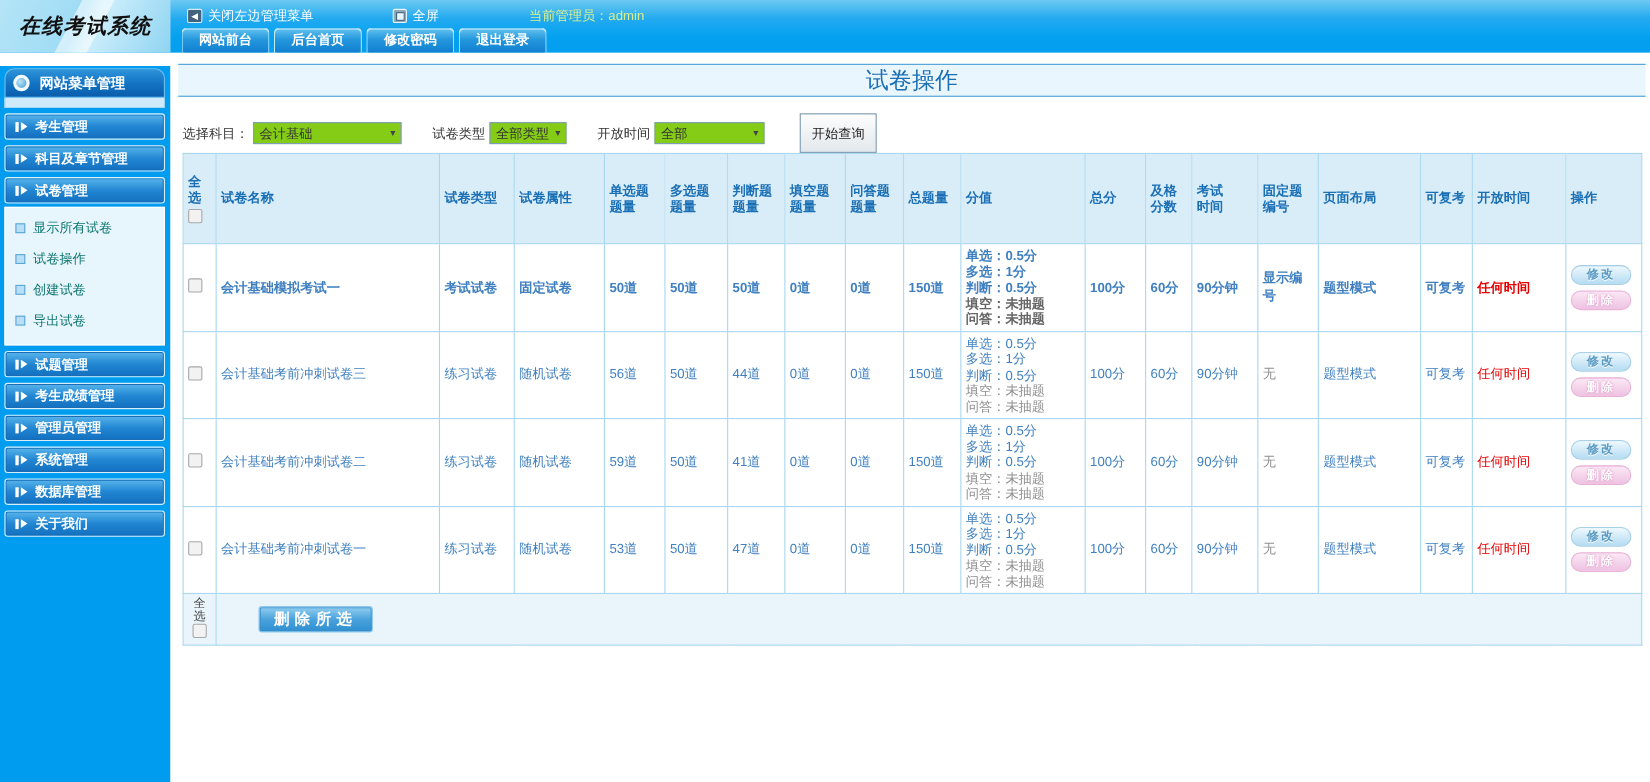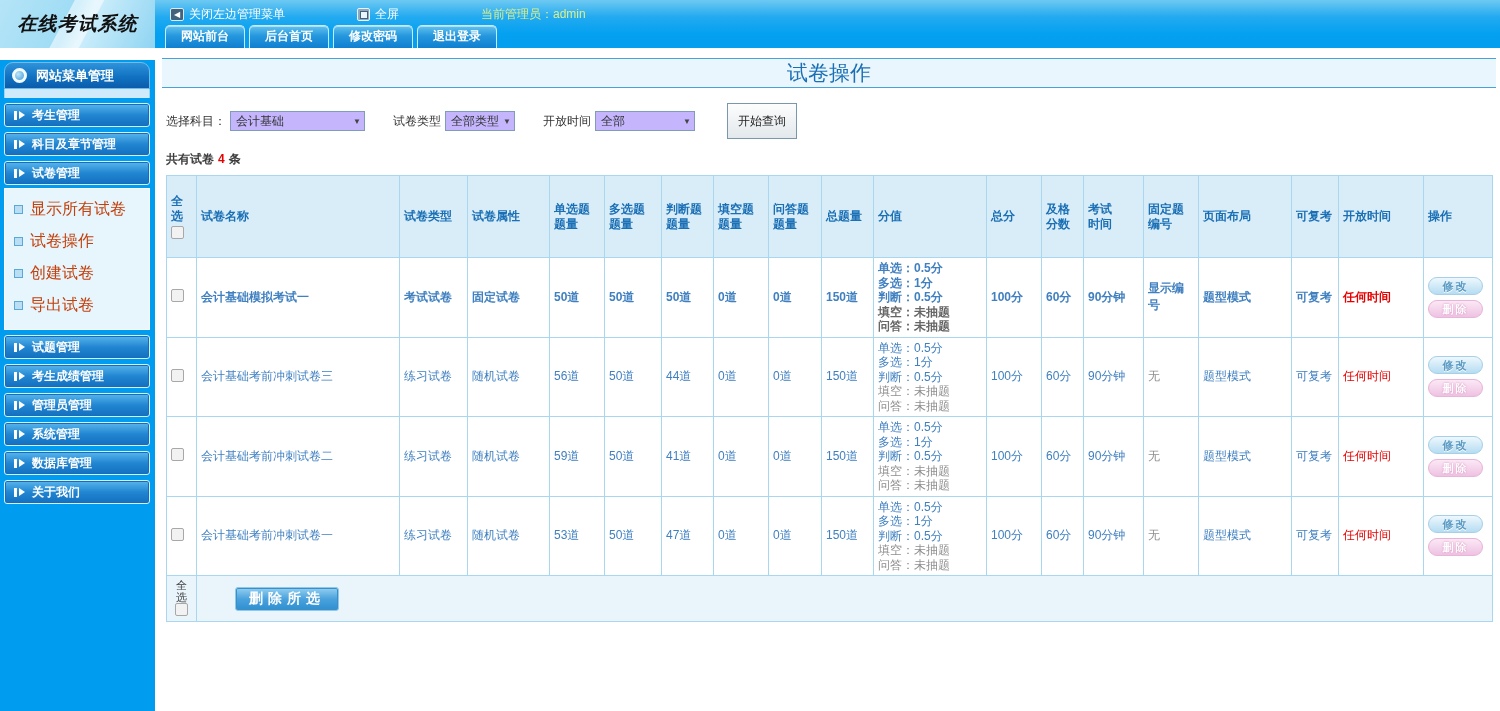--- a/index.html
+++ b/index.html
@@ -83,39 +83,39 @@
   }
   .arrow-icon { display:flex; align-items:center; }
   .arrow-icon .bar { width:3px; height:9px; background:#fff; margin-right:2px; }
   .arrow-icon .tri { width:0; height:0; border-top:4.5px solid transparent; border-bottom:4.5px solid transparent; border-left:6px solid #fff; }
   .submenu {
     margin-top:3px; background:#e7f5fd; border:1px solid #fdfefe;
     padding:4px 0 8px;
   }
   .submenu-item {
     display:flex; align-items:center; gap:7px; padding:6px 0 5px 9px;
-    color:#c2410c; font-size:16px; cursor:pointer;
+    color:#0f766e; font-size:12px; cursor:pointer;
   }
   .bullet { width:9px; height:9px; background:#badff5; border:1px solid #5aa8d8; }
 
   
   .content { position:absolute; left:155px; top:48px; width:1345px; height:663px; background:#fff; }
   .title-bar {
     margin:10px 4px 0 7px; height:30px;
     background:#e9f6fd; border-top:1px solid #4aa0d8; border-bottom:1px solid #4aa0d8;
     display:flex; align-items:center; justify-content:center;
     color:#1a6fb5; font-size:21px;
   }
   .filter-row {
     margin:15px 0 0 11px; display:flex; align-items:center; font-size:12px; color:#333;
   }
   .flabel { margin-right:4px; }
   .dropdown {
     display:inline-flex; align-items:center; justify-content:space-between;
-    height:20px; border:1px solid #7f9db9; background:#c4b5fd; padding:0 3px 0 5px;
+    height:20px; border:1px solid #7f9db9; background:#84cc16; padding:0 3px 0 5px;
     color:#333; cursor:pointer;
   }
   .dd-subject { width:135px; margin-right:28px; }
   .dd-type { width:70px; margin-right:28px; }
   .dd-open { width:100px; margin-right:32px; }
   .dd-arrow { font-size:8px; color:#444; }
   .query-btn {
     height:36px; padding:0 10px; font-size:12px; color:#222;
     background:linear-gradient(180deg,#fdfdfd,#e2e8ec); border:1px solid #7a98ac; cursor:pointer;
     font-family:Liberation Sans, sans-serif;
@@ -303,23 +303,20 @@
       <span class="dd-arrow">▼</span>
     </span>
     <span class="flabel">开放时间</span>
     <span class="dropdown dd-open">
       <span>全部</span>
       <span class="dd-arrow">▼</span>
     </span>
     <button class="query-btn">开始查询</button>
   </div>
 
-  <div class="count-row">
-    <span>共有试卷</span><span class="count-num">4</span><span>条</span>
-  </div>
 
   <table class="papers">
     <colgroup>
       <col style="width:30px">
         <col style="width:203px">
         <col style="width:68px">
         <col style="width:82px">
       <col style="width:55px">
         <col style="width:57px">
         <col style="width:52px">

